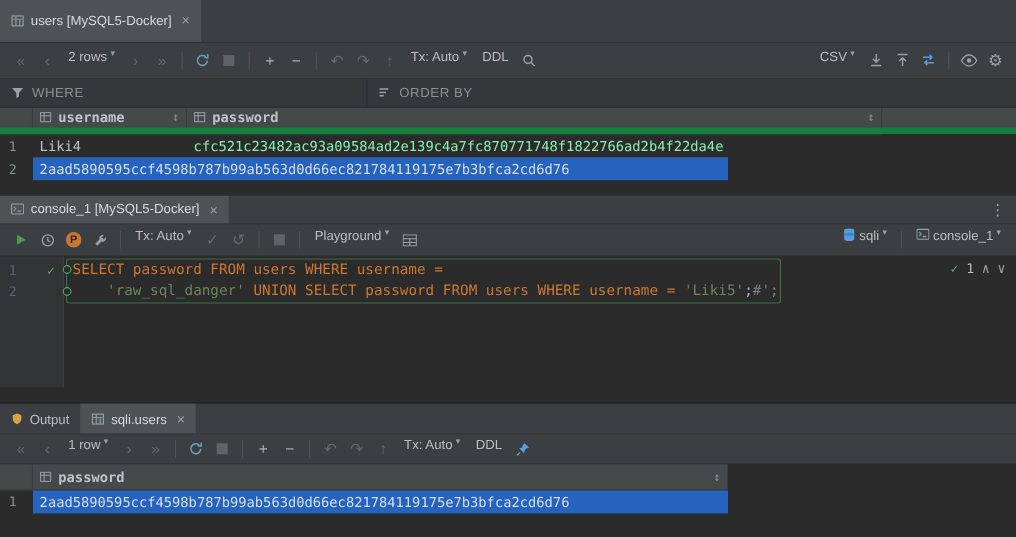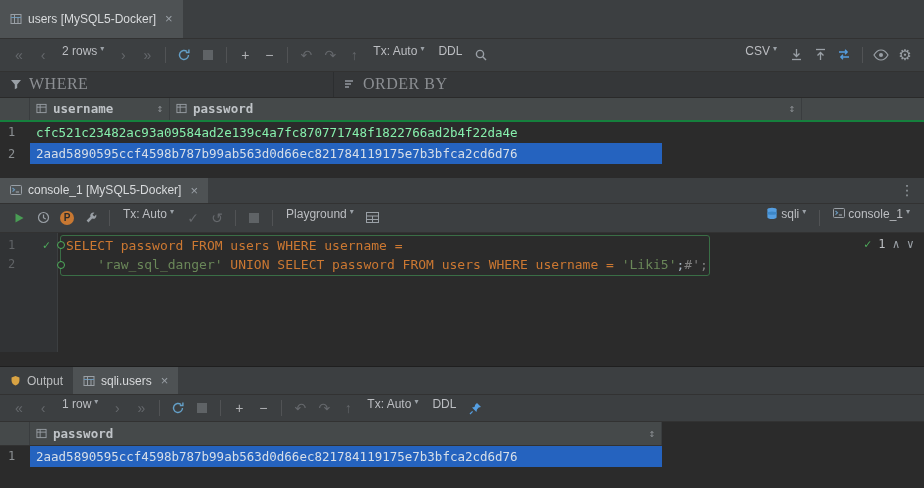--- a/index.html
+++ b/index.html
@@ -26,24 +26,24 @@
   .sep{width:1px;height:16px;background:#515355;margin:0 5px}
   .spacer{flex:1}
   .pbadge{width:14px;height:14px;border-radius:50%;background:#c87832;color:#2b2b2b;font-size:10px;font-weight:bold;display:flex;align-items:center;justify-content:center}
   .stopsq{width:10px;height:10px;background:#5f6366}
   .gear{font-size:15px;color:#9aa0a6}
 
   
   .filterbar{height:27px;background:#353739;border-bottom:1px solid #2a2a2a;display:flex;align-items:center;color:#8c8f93}
   .filterbar .half{display:flex;align-items:center;gap:7px;padding:0 10px;height:100%}
   .filterbar .half.left{width:334px;border-right:1px solid #2c2e30}
-  .filterbar .ph{font-family:Liberation Serif, serif;font-size:16px;letter-spacing:.5px}
+  .filterbar .ph{font-family:Liberation Sans, sans-serif;font-size:12px;letter-spacing:.5px}
 
   
-  .grid-header{height:25px;background:#45494a;border-bottom:2px solid #15803d;display:flex;align-items:stretch;color:#bfc3c7}
+  .grid-header{height:25px;background:#45494a;border-bottom:6px solid #15803d;display:flex;align-items:stretch;color:#bfc3c7}
   .gh-cell{display:flex;align-items:center;gap:6px;padding:0 6px;border-right:1px solid #3a3d3f;font-family:"DejaVu Sans Mono",monospace;font-size:12.5px;font-weight:bold}
   .gh-num{width:30px}
   .gh-user{width:140px}
   .gh-pass{width:632px}
   .gh-fill{flex:1;border-right:none}
   .sort{margin-left:auto;color:#8a8e92;font-size:11px;font-weight:normal}
   .grid-row{height:22px;display:flex;align-items:stretch;font-family:"DejaVu Sans Mono",monospace;font-size:12.5px}
   .cell{display:flex;align-items:center;white-space:nowrap;overflow:hidden}
   .cell-num{width:30px;padding-left:8px;color:#8c9093;font-size:12px}
   .cell-user{width:140px;padding-left:6px;color:#bdc1c6}
@@ -212,20 +212,21 @@
           </svg>
       </span>
       <span>password</span>
       <span class="sort">↕</span>
     </div>
     <div class="gh-cell gh-fill"></div>
   </div>
 
   <div class="grid-row">
     <div class="cell cell-num">1</div>
+    <div class="cell cell-user">Liki4</div>
     <div class="cell cell-pass">cfc521c23482ac93a09584ad2e139c4a7fc870771748f1822766ad2b4f22da4e</div>
     <div class="fill"></div>
   </div>
   <div class="grid-row">
     <div class="cell cell-num">2</div>
     <div class="cell cell-pass sel">2aad5890595ccf4598b787b99ab563d0d66ec821784119175e7b3bfca2cd6d76</div>
     <div class="fill"></div>
   </div>
   <div style="height:14px;background:#2b2b2b"></div>
 

